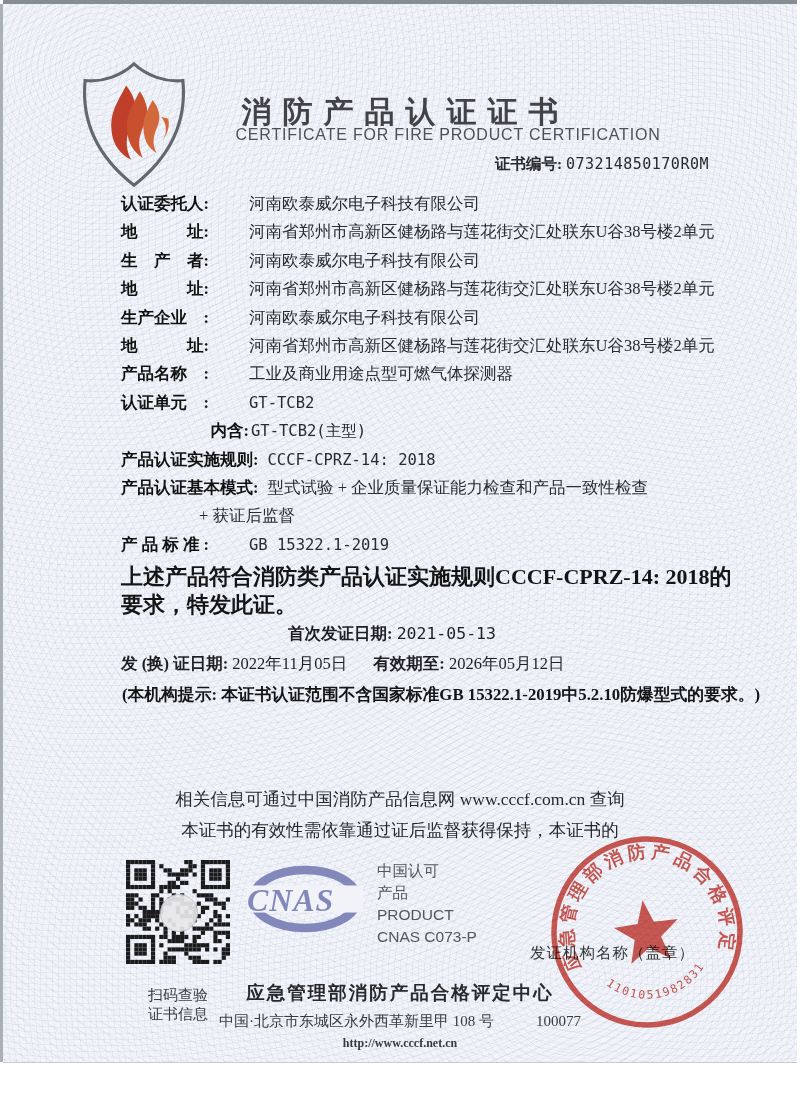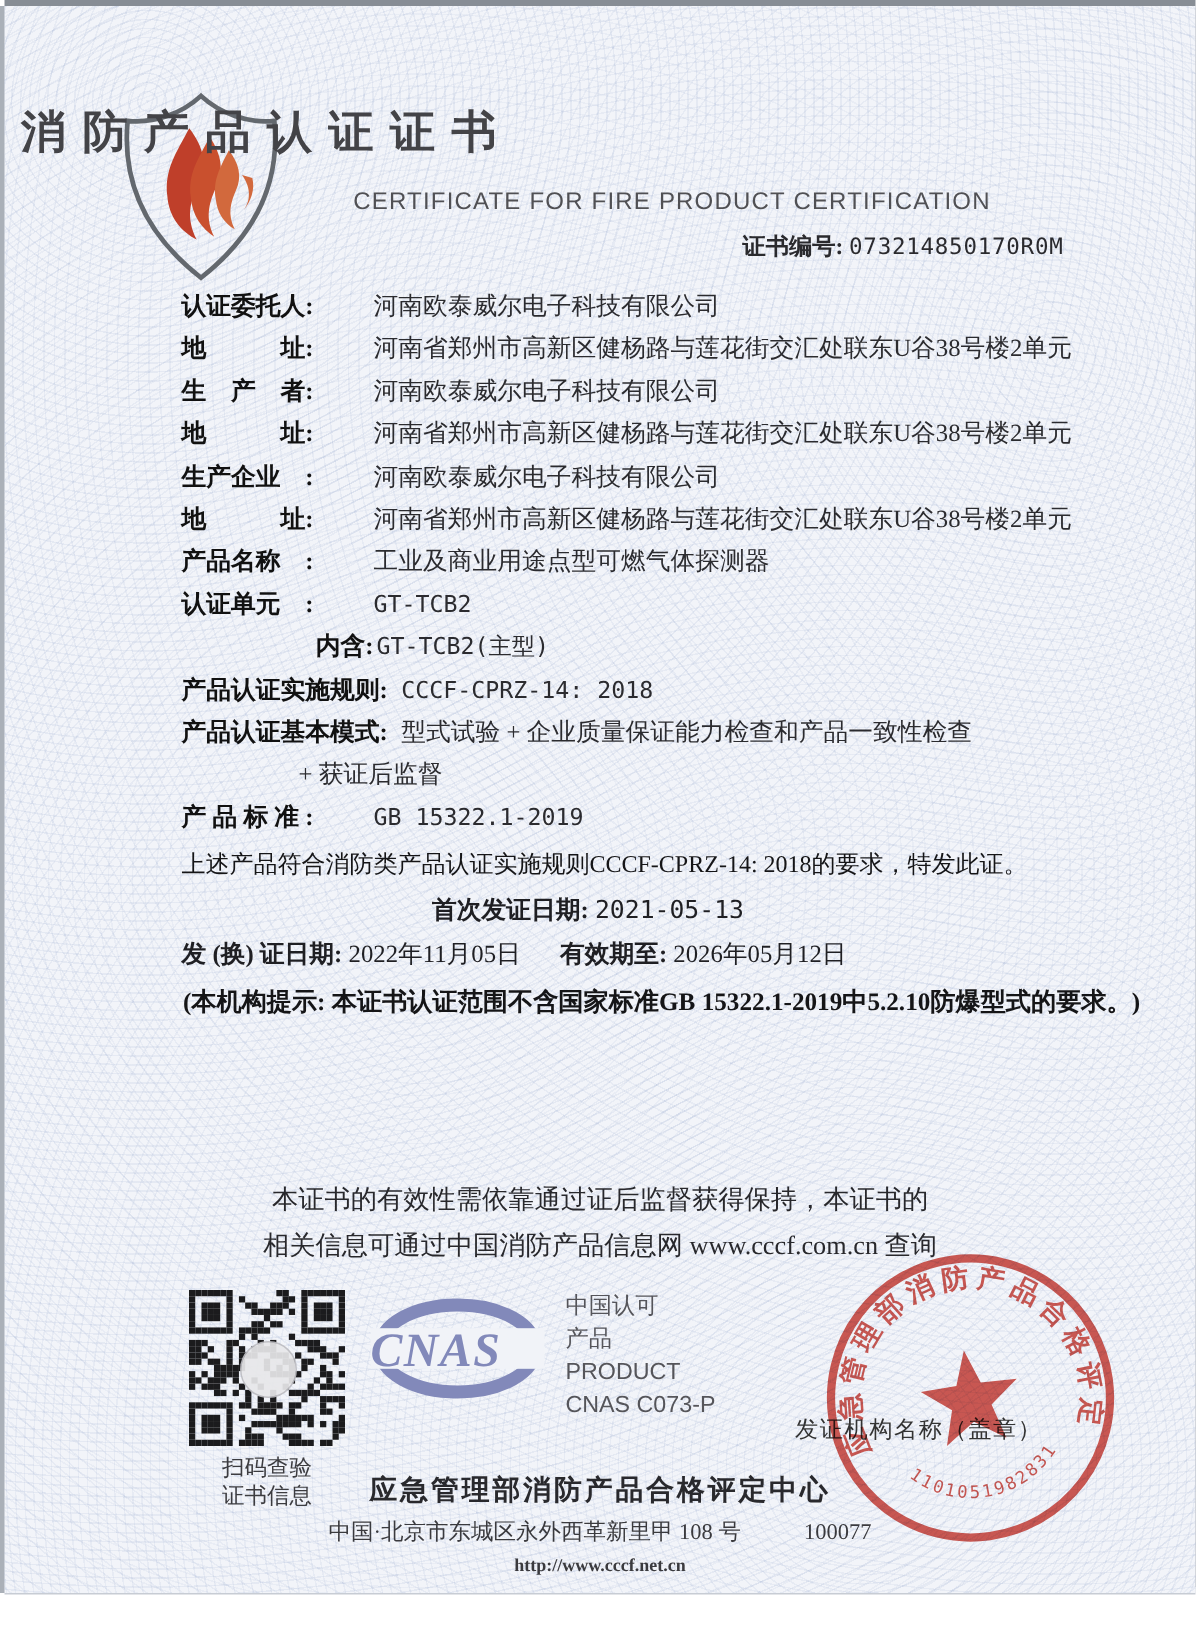--- a/index.html
+++ b/index.html
@@ -11,53 +11,53 @@
           repeating-radial-gradient(circle at 12% 6%,  rgba(140,160,200,.13) 0 1px, transparent 1px 6px),
           repeating-radial-gradient(circle at 88% 22%, rgba(140,160,200,.11) 0 1px, transparent 1px 7px),
           repeating-radial-gradient(circle at 35% 55%, rgba(140,160,200,.09) 0 1px, transparent 1px 8px),
           repeating-radial-gradient(circle at 72% 92%, rgba(140,160,200,.11) 0 1px, transparent 1px 6px);
         box-shadow:-3px 0 0 #aab0b8, 0 -4px 0 #878d95, 0 1px 0 #c7ccd4;}
   .b{font-weight:bold;}
   .mono{font-family:"DejaVu Sans Mono","Liberation Mono",monospace;}
 
   
   .logo{position:absolute;left:72px;top:56px;width:118px;height:132px;}
-  .title{position:absolute;left:0;top:64px;width:100%;text-align:left;
+  .title{position:absolute;left:0;top:88px;width:100%;text-align:center;
          font-family:"Liberation Sans","DejaVu Sans",sans-serif;
          font-size:30px;font-weight:600;letter-spacing:11px;color:#434347;text-indent:11px;}
   .subtitle{position:absolute;left:0;top:122px;width:100%;text-align:center;
          font-family:"Liberation Sans","DejaVu Sans",sans-serif;
          font-size:16px;color:#505054;letter-spacing:.8px;padding-left:48px;}
   .certno{position:absolute;right:88px;top:150px;font-size:15.5px;color:#2a2a2e;}
   .certno .mono{font-size:15px;letter-spacing:.5px;}
 
   
   .bodyflow{position:absolute;left:118px;top:186px;width:632px;font-size:16.5px;line-height:28.4px;}
   .row .lbl{display:inline-block;width:128px;font-weight:bold;color:#111;}
   .row .lbl.wide{width:auto;margin-right:9px;}
   .row .lbl.rgt{text-align:right;padding-right:2px;}
   .row .val{color:#2b2b2f;}
   .row .val.mono{font-size:15.5px;}
   .row-cont{margin-left:78px;color:#2b2b2f;}
-  .statement{margin:4px 0 0 0;width:622px;font-weight:normal;font-size:16px;line-height:27.5px;color:#151517;}
+  .statement{margin:4px 0 0 0;width:622px;font-weight:bold;font-size:22px;line-height:27.5px;color:#151517;}
   .date1{margin-left:167px;margin-top:2px;}
   .date2{margin-top:1px;}
   .date2 .gap{display:inline-block;width:26px;}
   .note{margin:3px 0 0 0;width:640px;text-align:center;font-weight:bold;font-size:16.8px;line-height:27.5px;color:#151517;}
 
   
   .notice{position:absolute;left:0;top:780px;width:100%;text-align:center;
           font-size:17.5px;line-height:31px;color:#28282c;}
 
   
   .qr-wrap{position:absolute;left:116px;top:856px;width:118px;text-align:center;}
   .qr-box{position:relative;width:104px;height:104px;margin:0 auto;}
   .qr-center{position:absolute;left:34px;top:34px;width:36px;height:36px;border-radius:50%;
              background:#e8e8ea;border:1px solid #bdbdc2;opacity:.92;}
-  .qr-cap{margin-top:6px;font-size:15px;line-height:19px;color:#3c3c40;}
+  .qr-cap{margin-top:22px;font-size:15px;line-height:19px;color:#3c3c40;}
   .cnas{position:absolute;left:244px;top:858px;}
   .accred{position:absolute;left:374px;top:856px;font-family:"Liberation Sans","DejaVu Sans",sans-serif;
           font-size:15.5px;line-height:22px;color:#55555a;}
   .issuer{position:absolute;left:527px;top:897px;font-size:15.5px;letter-spacing:1px;color:#333;z-index:1;margin-top:42px;}
   .stamp{position:absolute;left:544px;top:828px;width:200px;height:200px;z-index:2;
          transform:rotate(-8deg);opacity:.82;mix-blend-mode:multiply;}
 
   
   .f1{position:absolute;left:0;top:976px;width:100%;text-align:center;
       font-family:"Liberation Sans","DejaVu Sans",sans-serif;
@@ -109,22 +109,22 @@
       </div>
       <div class="date2">
         <span class="b">发 (换) 证日期:</span>
         <span>2022年11月05日</span><span class="gap"></span><span class="b">有效期至:</span>
         <span>2026年05月12日</span>
       </div>
       <p class="note">(本机构提示: 本证书认证范围不含国家标准GB 15322.1-2019中5.2.10防爆型式的要求。)</p>
     </div>
 
     <div class="notice">
+      <div>相关信息可通过中国消防产品信息网 www.cccf.com.cn 查询</div>
       <div>本证书的有效性需依靠通过证后监督获得保持，本证书的</div>
-      <div>相关信息可通过中国消防产品信息网 www.cccf.com.cn 查询</div>
     </div>
 
     <div class="qr-wrap">
       <div class="qr-box">
         <svg id="qr-svg" width="104" height="104" viewBox="0 0 104 104">
             <rect x="0.00" y="0.00" width="4.16" height="4.16" fill="#1b1b1d"></rect>
             <rect x="4.16" y="0.00" width="4.16" height="4.16" fill="#1b1b1d"></rect>
             <rect x="8.32" y="0.00" width="4.16" height="4.16" fill="#1b1b1d"></rect>
             <rect x="12.48" y="0.00" width="4.16" height="4.16" fill="#1b1b1d"></rect>
             <rect x="16.64" y="0.00" width="4.16" height="4.16" fill="#1b1b1d"></rect>

